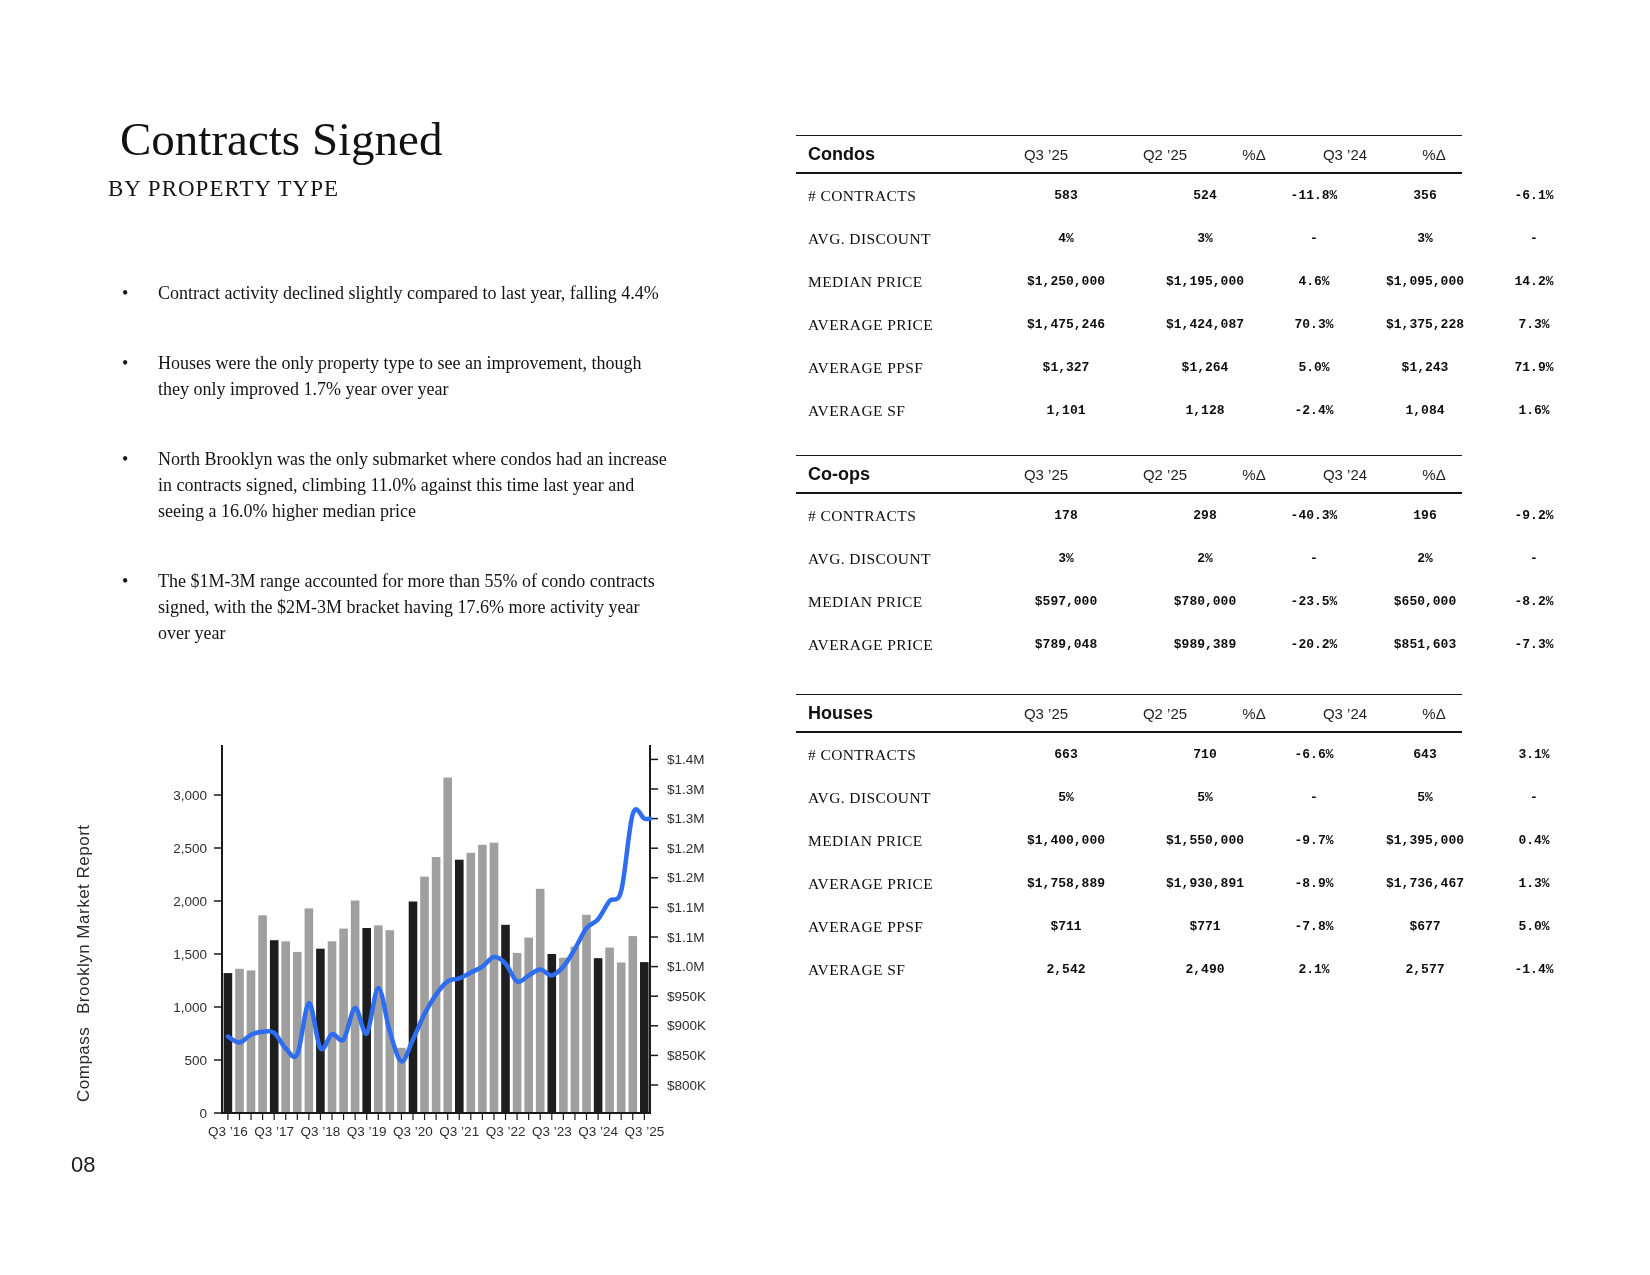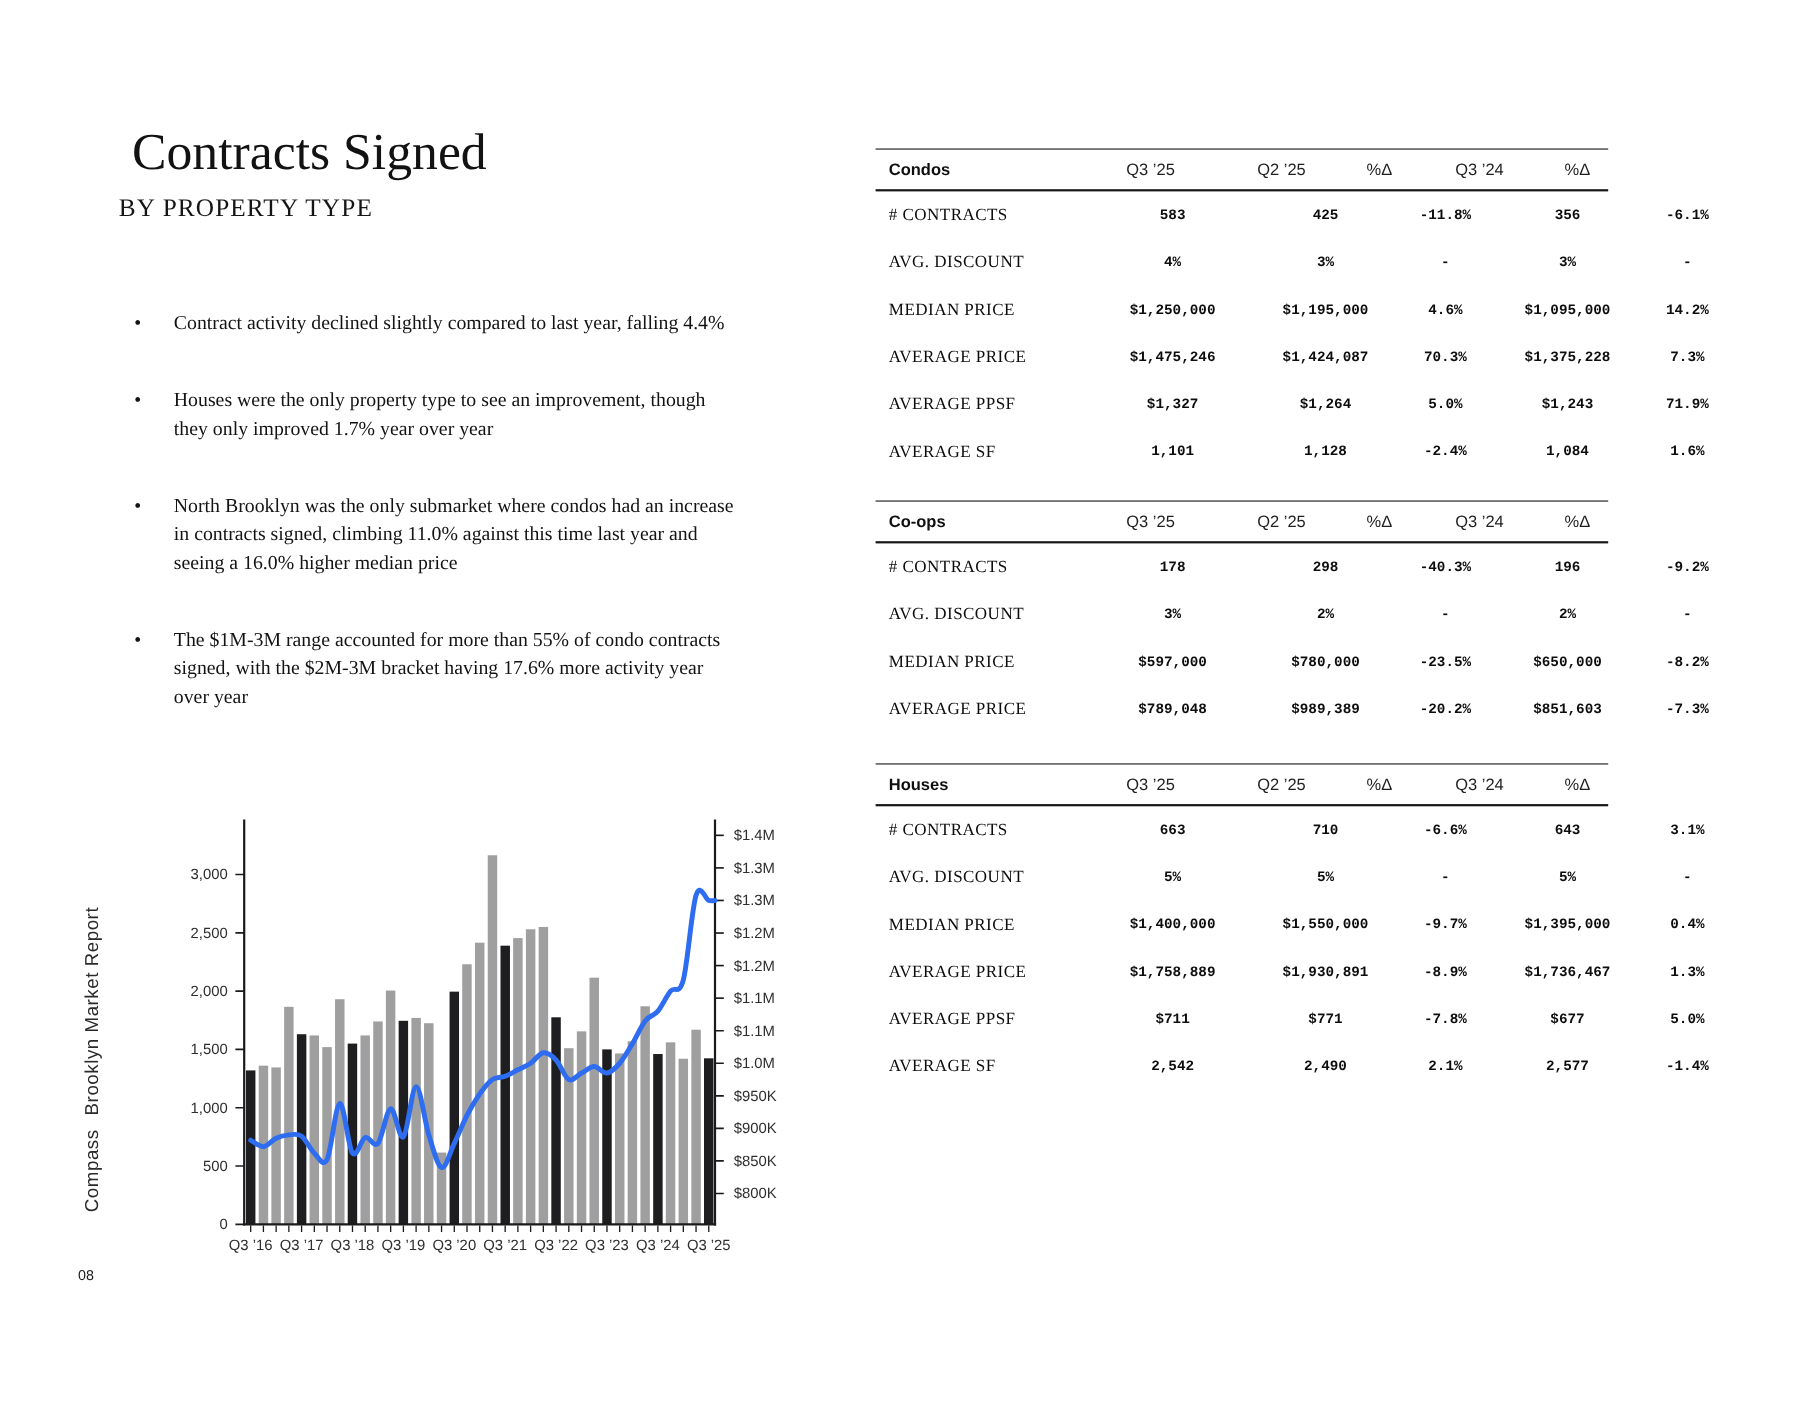--- a/index.html
+++ b/index.html
@@ -22,30 +22,30 @@
   .legend{position:absolute;left:205px;top:661px;display:flex;align-items:center;}
   .sw{width:23px;height:23px;display:inline-block;}
   .sw.gray{margin-left:18px;}
   .sw.blue{margin-left:98px;}
   .lg-label{font-size:13px;letter-spacing:2px;color:#3d3d3d;margin-left:20px;}
 
   .vtext{position:absolute;transform:rotate(-90deg);transform-origin:0 0;
          font-size:17px;letter-spacing:.5px;color:#2a2a2a;white-space:nowrap;}
   #vt-report{left:74px;top:1014px;}
   #vt-brand{left:74px;top:1102px;}
-  .page-num{position:absolute;left:71px;top:1152px;font-size:13px;color:#1c1c1c;}
+  .page-num{position:absolute;left:71px;top:1152px;font-size:22px;color:#1c1c1c;}
 
   #chart{position:absolute;left:95px;top:690px;}
   #chart text{font-family:"Liberation Sans",sans-serif;fill:#2e2e2e;}
 
   #tables{position:absolute;left:796px;top:0;width:666px;height:1275px;}
   .tbl{position:absolute;left:0;width:666px;border-top:1.5px solid #161616;}
   .t-head{display:grid;grid-template-columns:190px 120px 118px 60px 122px 56px;
           align-items:center;height:36px;border-bottom:2px solid #161616;}
-  .t-name{font-weight:700;font-size:15px;color:#0f0f0f;padding-left:12px;}
+  .t-name{font-weight:700;font-size:18px;color:#0f0f0f;padding-left:12px;}
   .t-col{text-align:center;font-size:15px;color:#1f1f1f;}
   .t-row{display:grid;grid-template-columns:190px 120px 118px 60px 122px 56px;
          align-items:center;height:43px;gap:20px;}
   .t-label{font-family:"Liberation Serif",serif;font-size:15.5px;
            letter-spacing:.4px;color:#0d0d0d;padding-left:12px;}
   .t-val{font-family:"Liberation Mono",monospace;font-weight:700;font-size:13px;
          text-align:center;color:#0d0d0d;white-space:nowrap;}
 </style>
 </head>
 <body>
@@ -212,21 +212,21 @@
           <div class="t-name">Condos</div>
           <div class="t-col">Q3 ’25</div>
           <div class="t-col">Q2 ’25</div>
           <div class="t-col">%Δ</div>
           <div class="t-col">Q3 ’24</div>
           <div class="t-col">%Δ</div>
         </div>
         <div class="t-row">
           <div class="t-label"># CONTRACTS</div>
           <div class="t-val">583</div>
-          <div class="t-val">425</div>
+          <div class="t-val">524</div>
           <div class="t-val">-11.8%</div>
           <div class="t-val">356</div>
           <div class="t-val">-6.1%</div>
         </div>
         <div class="t-row">
           <div class="t-label">AVG. DISCOUNT</div>
           <div class="t-val">4%</div>
           <div class="t-val">3%</div>
           <div class="t-val">-</div>
           <div class="t-val">3%</div>

